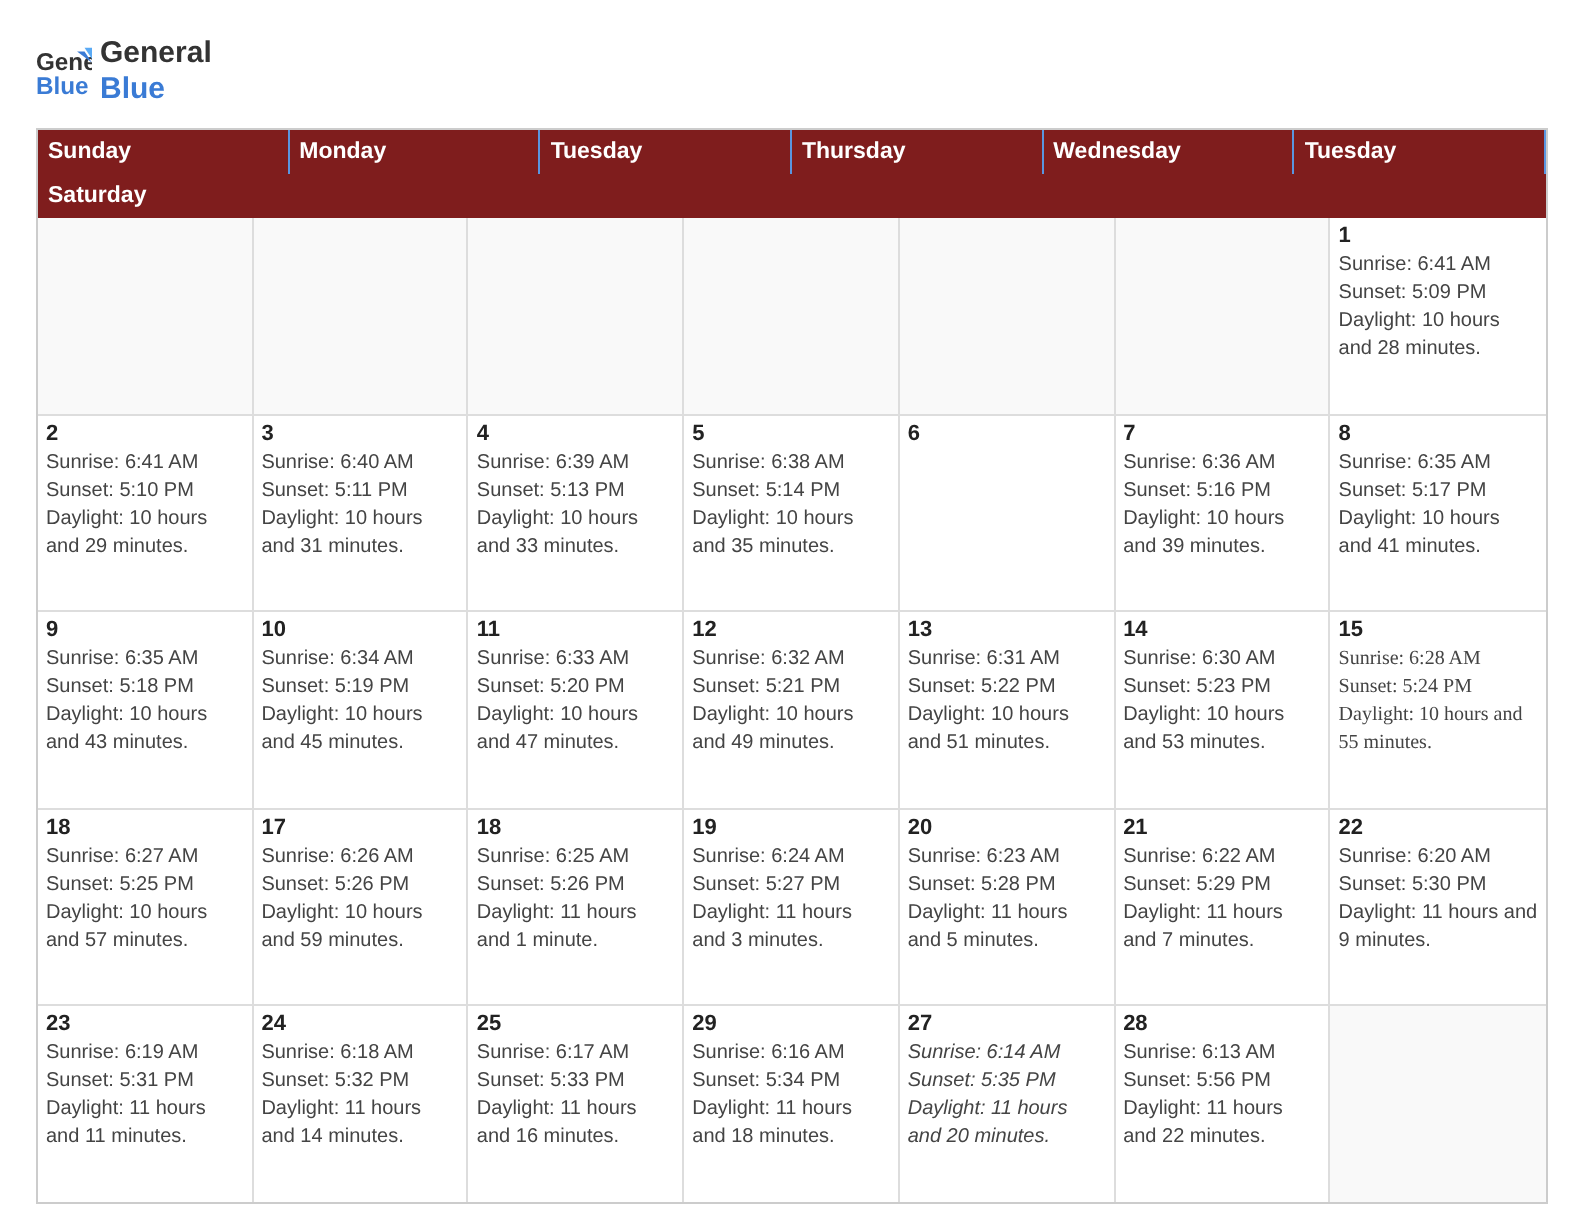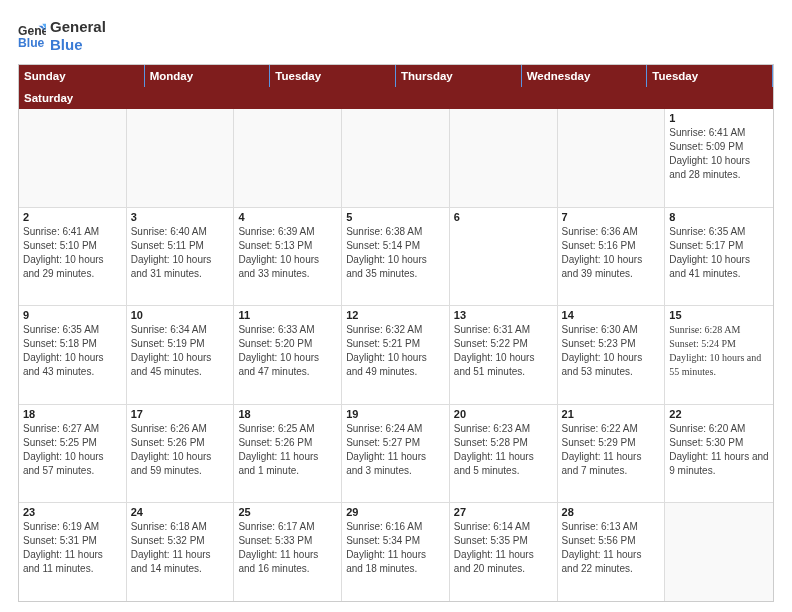--- a/index.html
+++ b/index.html
@@ -304,21 +304,21 @@
 Daylight: 11 hours and 16 minutes.</div>
           </div>
           <div class="cal-cell">
             <span class="day-num">29</span>
             <div class="day-info" style="white-space: pre-line;">Sunrise: 6:16 AM
 Sunset: 5:34 PM
 Daylight: 11 hours and 18 minutes.</div>
           </div>
           <div class="cal-cell">
             <span class="day-num">27</span>
-            <div class="day-info" style="white-space: pre-line;">Sunrise: 6:14 AM
+            <div class="day-info" style="white-space: pre-line; font-style: italic;">Sunrise: 6:14 AM
 Sunset: 5:35 PM
 Daylight: 11 hours and 20 minutes.</div>
           </div>
           <div class="cal-cell">
             <span class="day-num">28</span>
             <div class="day-info" style="white-space: pre-line;">Sunrise: 6:13 AM
 Sunset: 5:56 PM
 Daylight: 11 hours and 22 minutes.</div>
           </div>
           <div class="cal-cell empty"></div>

